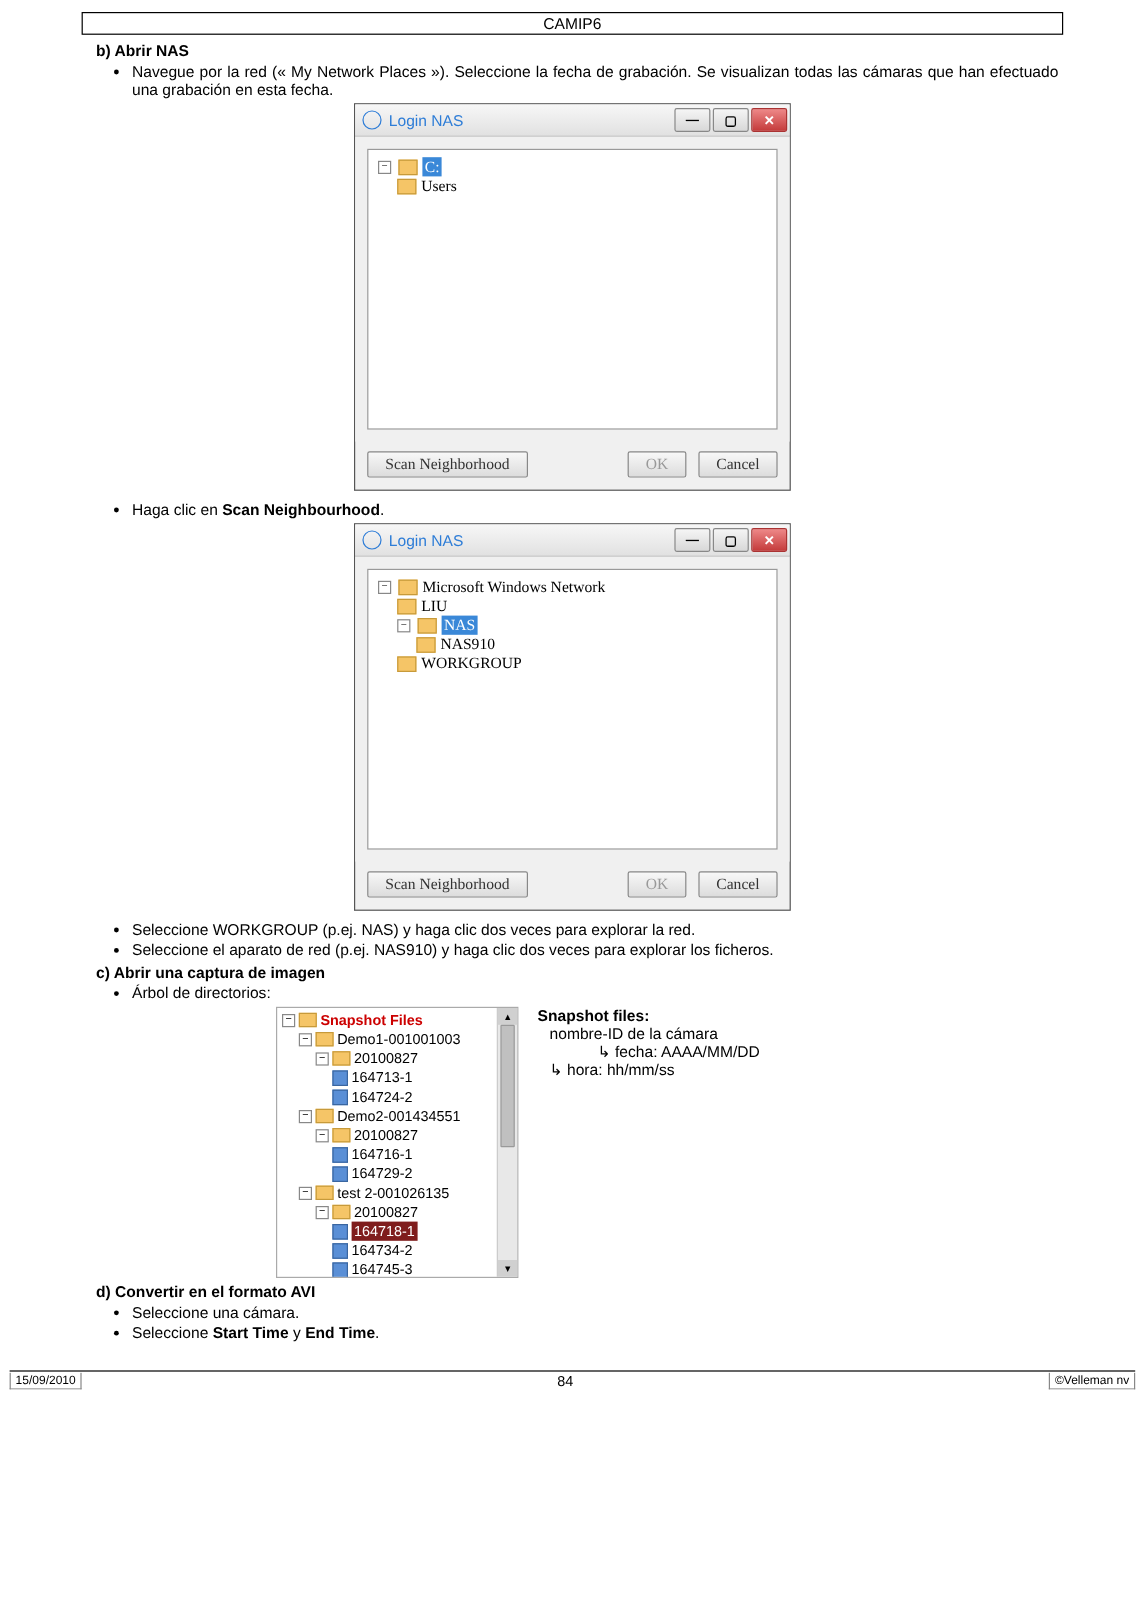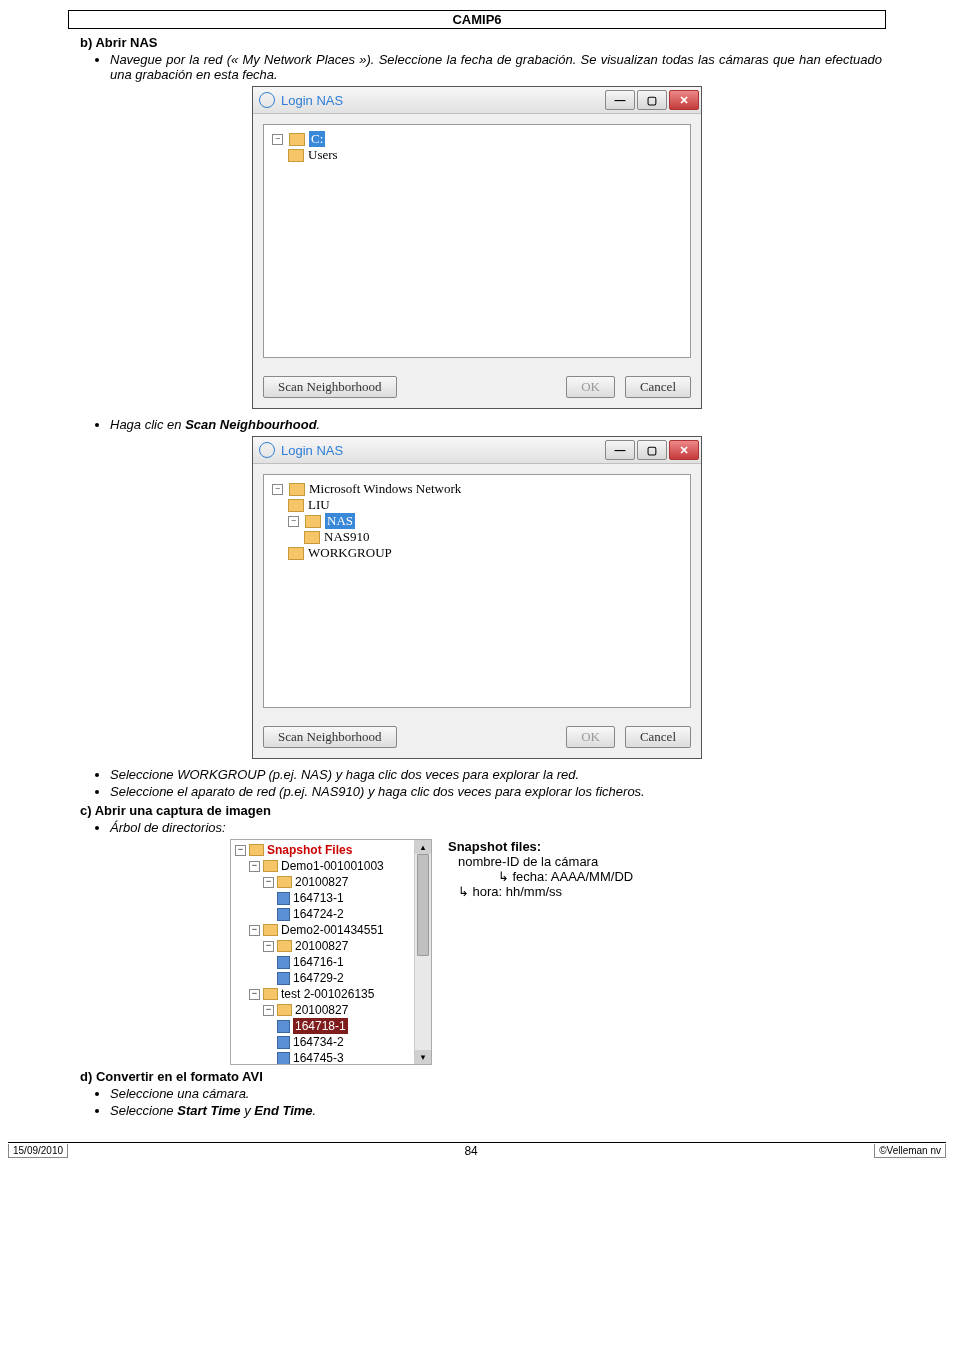--- a/index.html
+++ b/index.html
@@ -10,42 +10,41 @@
     background: #fff;
     color: #000;
     width: 954px;
   }
   .page {
     padding: 10px 60px 10px 60px;
   }
   .doc-title-box {
     border: 1px solid #000;
     text-align: center;
-    font-weight: bold;
+    font-weight: normal;
     padding: 1px 0;
     margin: 0 8px 6px 8px;
   }
   .section-heading {
     font-weight: bold;
     margin: 4px 0 2px 20px;
   }
   ul.bullet {
     margin: 0 12px 4px 50px;
     padding: 0;
     list-style: disc;
-    font-style: italic;
   }
   ul.bullet li {
     margin-bottom: 2px;
     text-align: justify;
   }
   
   .dialog-wrap {
     margin: 4px auto 8px auto;
-    width: 450px;
+    width: 364px;
   }
   .dialog {
     border: 1px solid #555;
     background: #f0f0f0;
   }
   .titlebar {
     display: flex;
     align-items: center;
     background: linear-gradient(#f7f7f7, #e1e1e1);
     border-bottom: 1px solid #bfbfbf;

